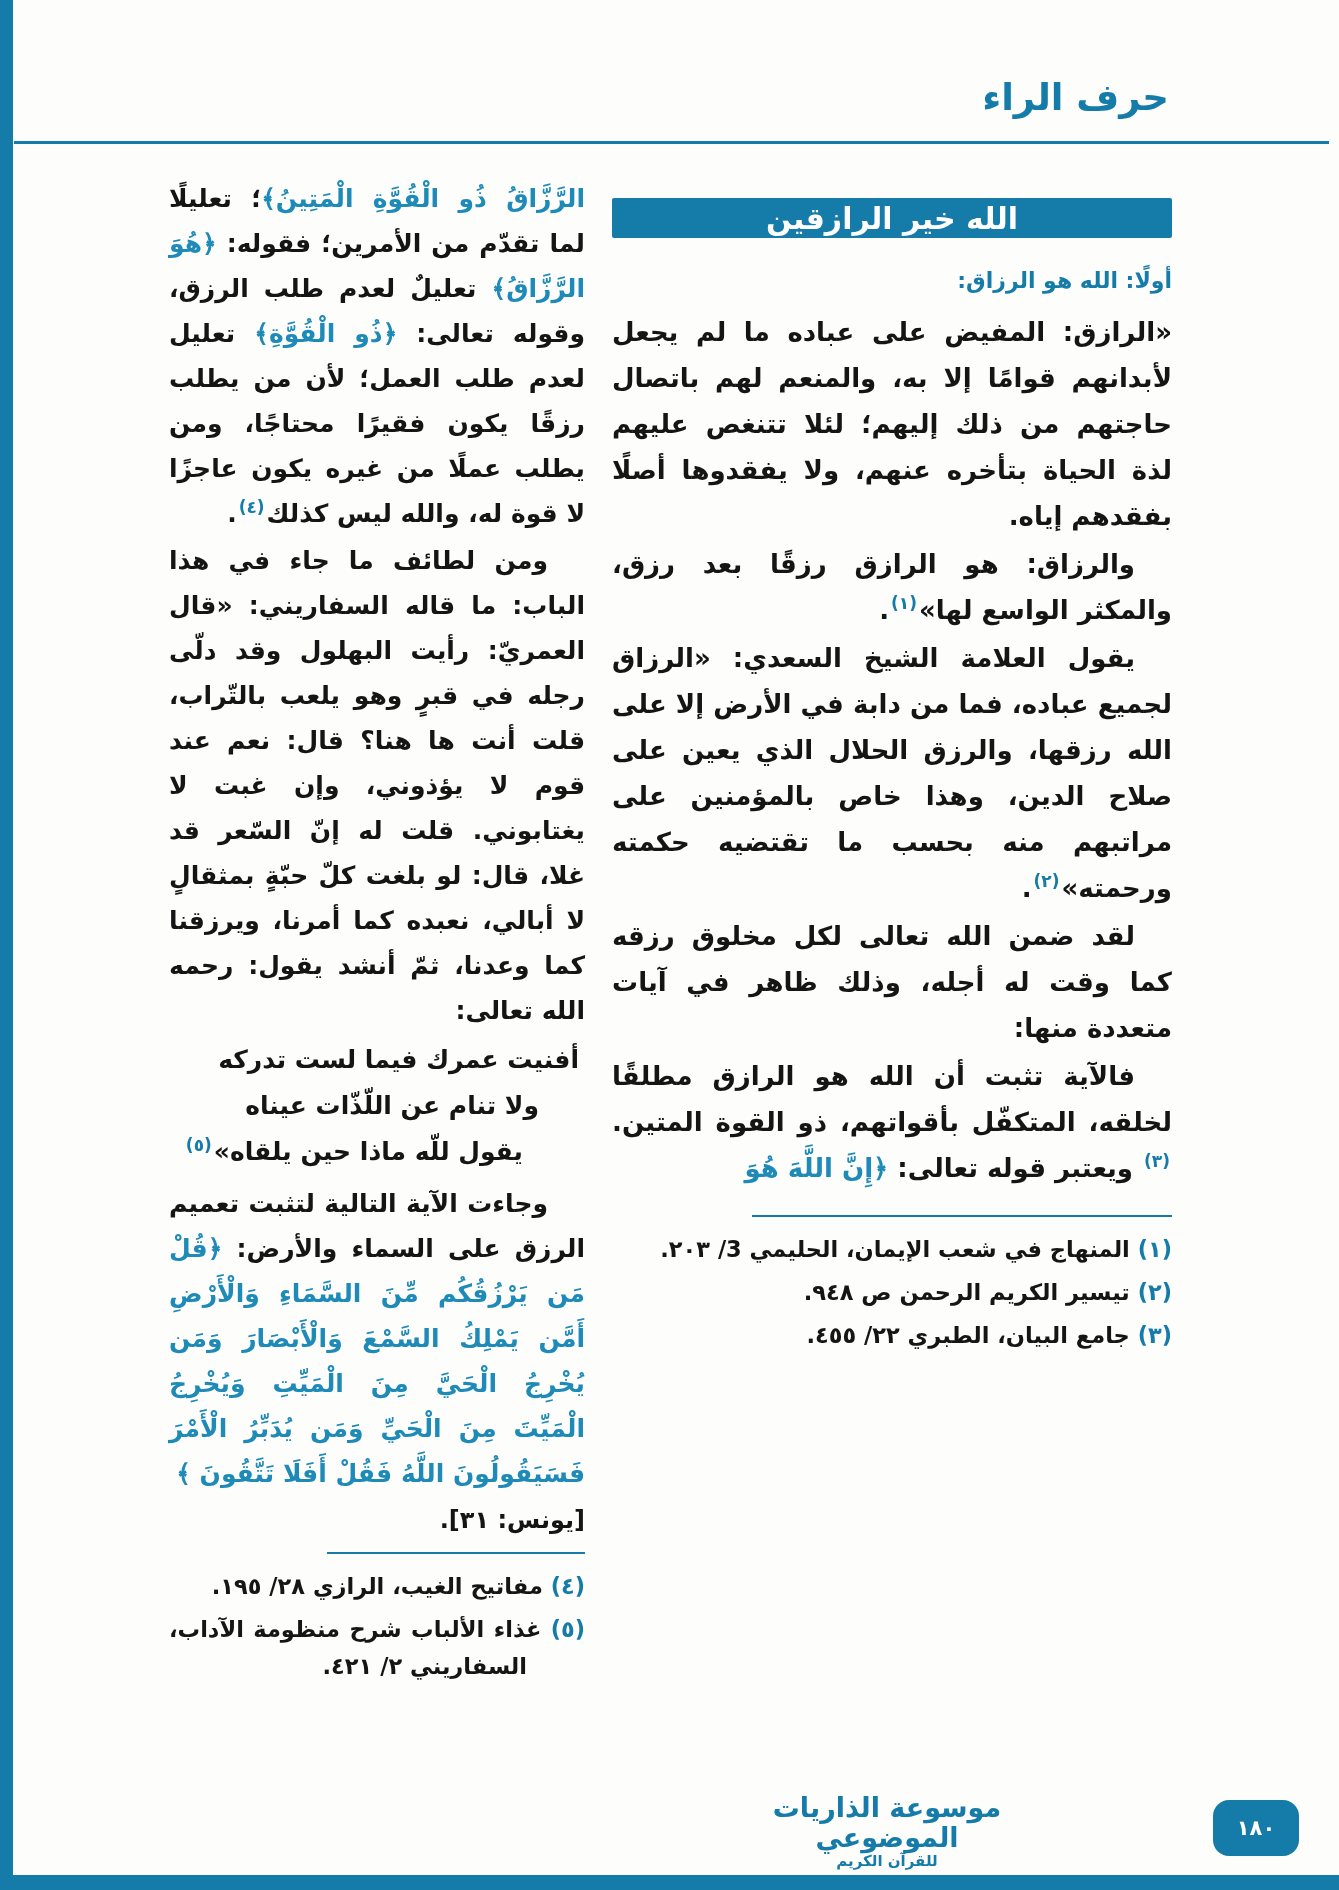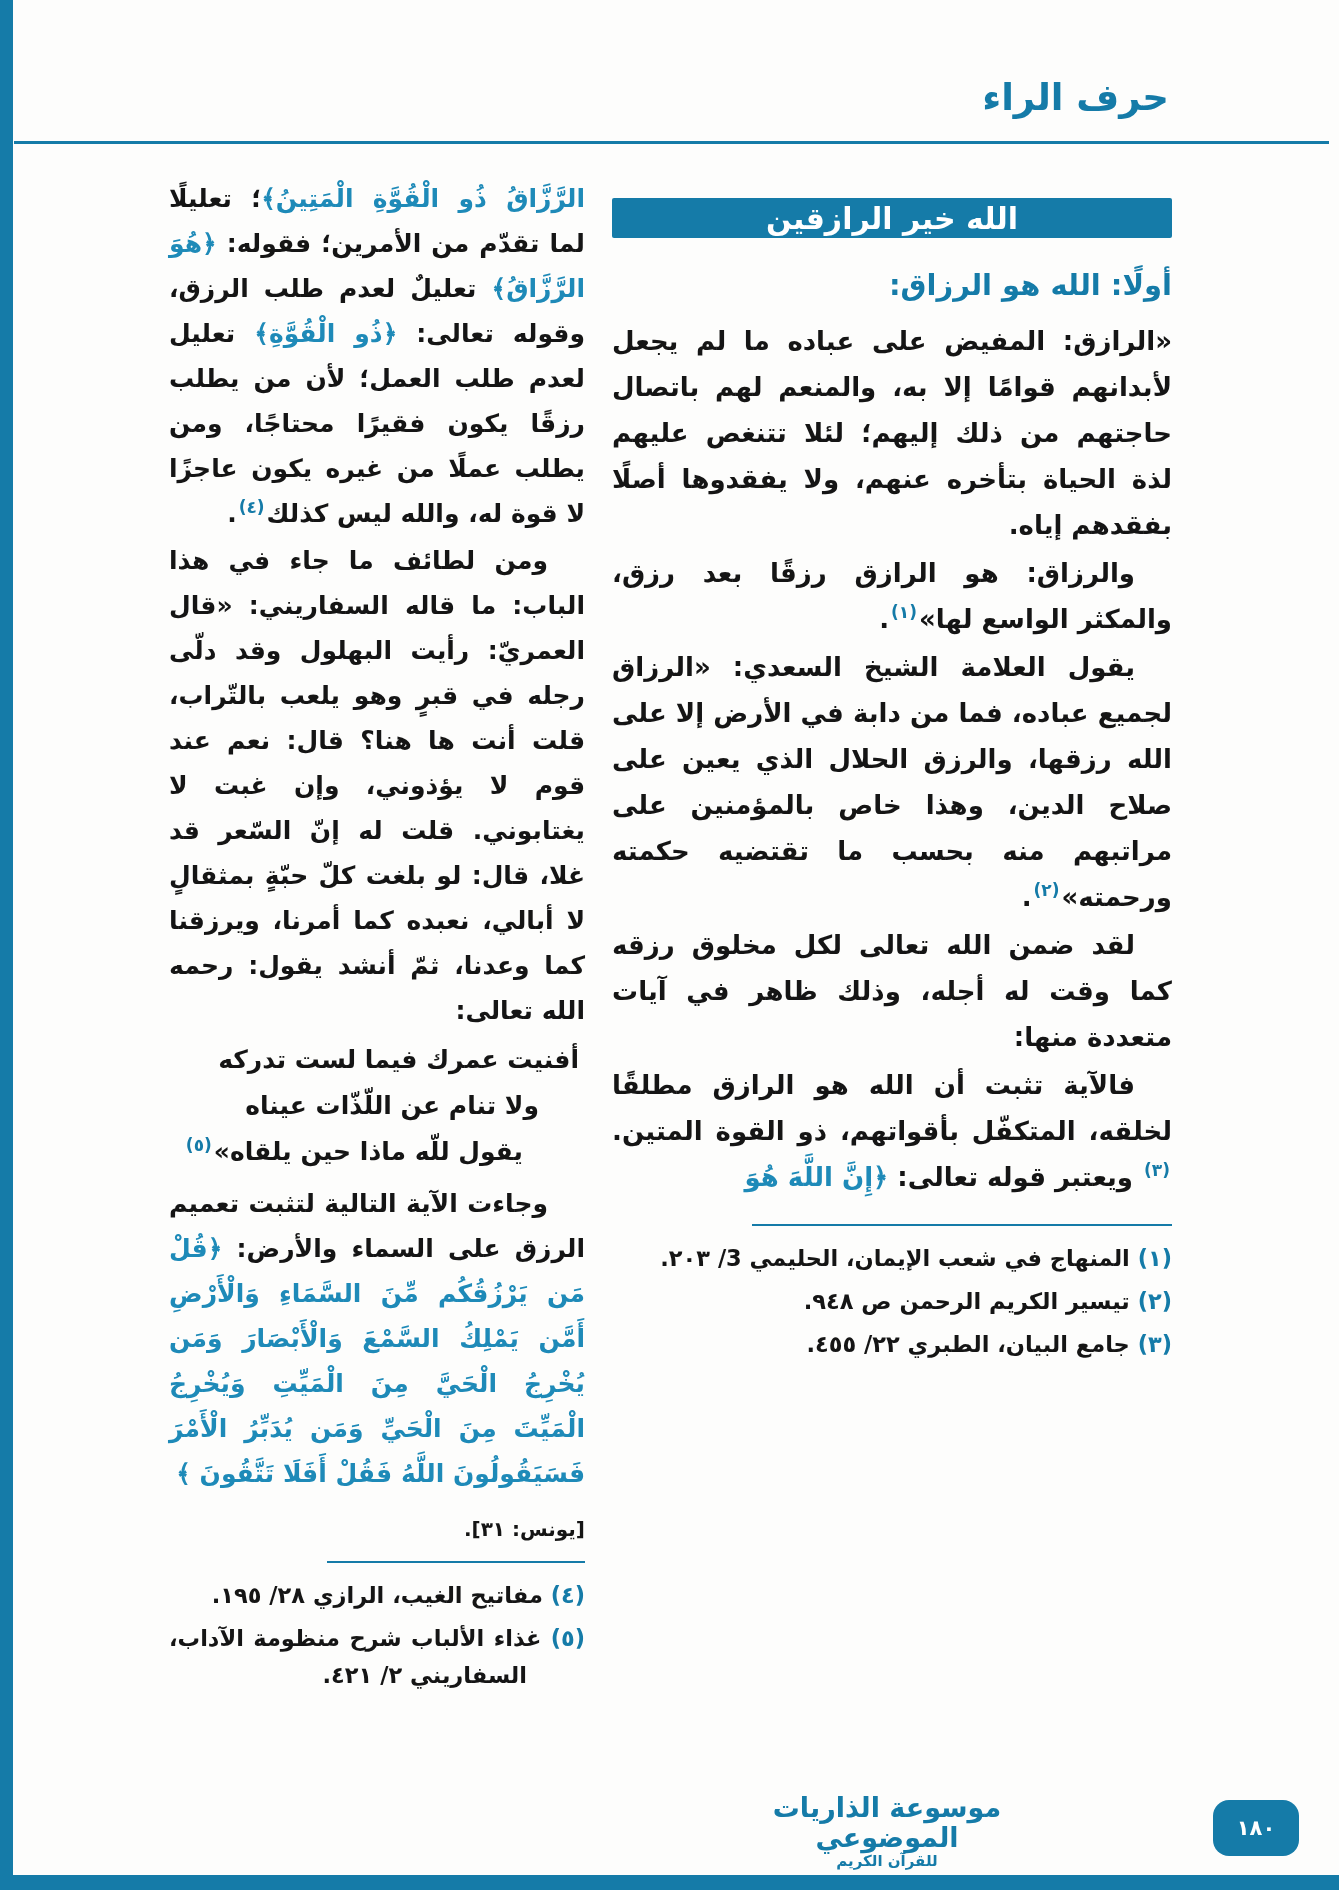--- a/index.html
+++ b/index.html
@@ -35,21 +35,21 @@
   .col-right{top:198px;right:167px;width:560px;}
   .col-left{top:176px;left:169px;width:416px;}
 
   .title-box{
     height:40px;background:var(--accent);color:#ffffff;
     display:flex;align-items:center;justify-content:center;
     font-size:30px;font-weight:800;border-radius:2px;
   }
   .subheading{
     margin:30px 0 16px;color:var(--accent);
-    font-size:29px;font-weight:800;text-align:right;
+    font-size:22px;font-weight:800;text-align:right;
   }
 
   .para{
     margin:0 0 2px;font-size:26px;font-weight:700;
     line-height:46px;text-align:justify;text-indent:37px;
   }
   .col-left .para{font-size:25px;line-height:45px;}
   .no-indent{text-indent:0;}
 
   .quran{color:var(--quran);font-weight:700;}
@@ -58,21 +58,21 @@
     vertical-align:super;line-height:0;padding:0 2px;
   }
 
   .poetry{margin:4px 0 6px;}
   .poetry-line{font-size:25px;font-weight:700;line-height:46px;text-align:right;}
   .pl0{padding-left:0;padding-right:6px;}
   .pl1{padding-right:46px;}
   .pl2{padding-right:22px;}
   .pl3{padding-right:62px;}
 
-  .verse-ref{font-size:20px;font-weight:800;text-align:right;line-height:44px;margin-top:11px;}
+  .verse-ref{font-size:24px;font-weight:800;text-align:right;line-height:44px;margin-top:2px;}
 
   .fn-sep{border-top:2.5px solid var(--accent);width:75%;margin:24px 0 14px auto;}
   .fn-sep.short{width:62%;margin-top:10px;}
 
   .footnote{
     font-size:22.5px;font-weight:700;line-height:37px;
     text-align:justify;margin-bottom:6px;
     padding-right:58px;text-indent:-58px;
   }
   .fn-num{color:var(--accent);font-weight:800;}

